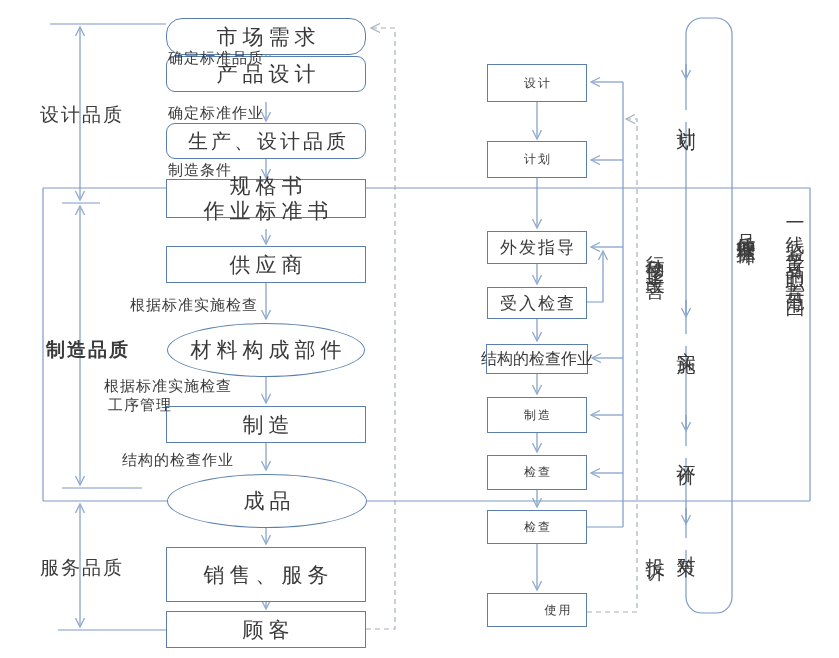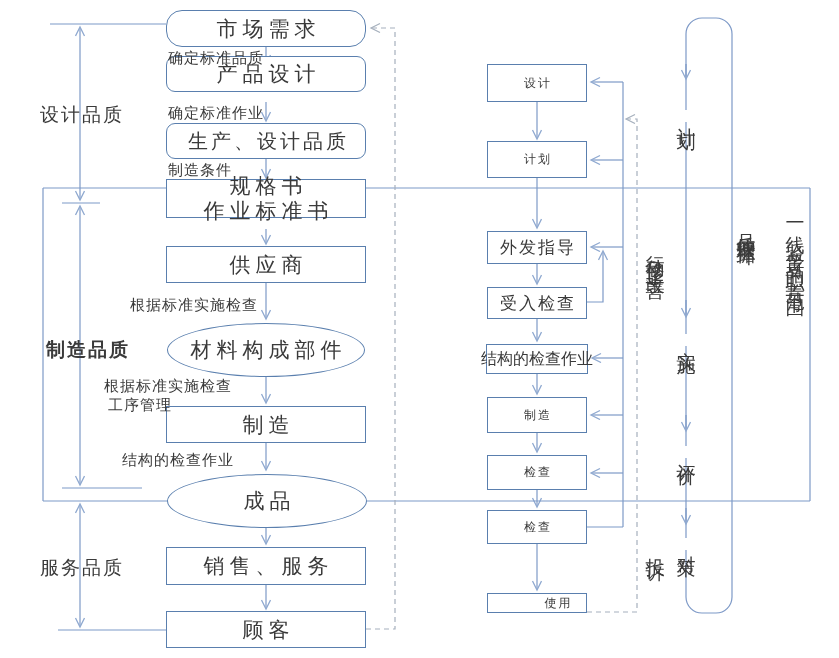--- a/index.html
+++ b/index.html
@@ -104,34 +104,34 @@
       <line x1="686" y1="415" x2="686" y2="430" marker-end="url(#arrB)"></line>
       <line x1="686" y1="508" x2="686" y2="523" marker-end="url(#arrB)"></line>
     </g>
 
     <g stroke="#a6b0bd" stroke-width="1.2" fill="none" stroke-dasharray="5 4">
       <path d="M366,629 L395,629 L395,28 L372,28" marker-end="url(#arrG)"></path>
       <path d="M587,612 L637,612 L637,119 L627,119" marker-end="url(#arrG)"></path>
     </g>
   </svg>
 
-  <div class="node" style="left:166px;top:10px;width:200px;height:37px;border-radius:16px;">市场需求</div>
+  <div class="node" style="left:166px;top:18px;width:200px;height:37px;border-radius:16px;">市场需求</div>
   <div class="node round" style="left:166px;top:56px;width:200px;height:36px;">产品设计</div>
   <div class="node round" style="left:166px;top:123px;width:200px;height:36px;font-size:20px;letter-spacing:3px;">生产、设计品质</div>
   <div class="node" style="left:166px;top:179px;width:200px;height:39px;">
     <div class="stack">
       <span>规格书</span>
       <span>作业标准书</span>
     </div>
   </div>
   <div class="node" style="left:166px;top:246px;width:200px;height:37px;">供应商</div>
   <div class="node ellipse" style="left:167px;top:323px;width:198px;height:54px;">材料构成部件</div>
   <div class="node" style="left:166px;top:406px;width:200px;height:37px;">制造</div>
   <div class="node ellipse" style="left:167px;top:474px;width:200px;height:54px;">成品</div>
-  <div class="node" style="left:166px;top:547px;width:200px;height:38px;">销售、服务</div>
+  <div class="node" style="left:166px;top:547px;width:200px;height:55px;">销售、服务</div>
   <div class="node" style="left:166px;top:611px;width:200px;height:37px;">顾客</div>
 
   <div class="steplabel" style="left:168px;top:49px;">确定标准品质</div>
   <div class="steplabel" style="left:168px;top:104px;">确定标准作业</div>
   <div class="steplabel" style="left:168px;top:161px;">制造条件</div>
   <div class="steplabel" style="left:130px;top:296px;">根据标准实施检查</div>
   <div class="steplabel" style="left:104px;top:377px;">根据标准实施检查</div>
   <div class="steplabel" style="left:108px;top:396px;">工序管理</div>
   <div class="steplabel" style="left:122px;top:451px;">结构的检查作业</div>
 
@@ -140,21 +140,21 @@
   <div class="quality" style="left:40px;top:555px;">服务品质</div>
 
   <div class="node small" style="left:487px;top:64px;width:100px;height:38px;">设计</div>
   <div class="node small" style="left:487px;top:141px;width:100px;height:37px;">计划</div>
   <div class="node small" style="left:487px;top:287px;width:100px;height:32px;font-size:17px;">受入检查</div>
   <div class="node small" style="left:487px;top:231px;width:100px;height:33px;font-size:17px;">外发指导</div>
   <div class="node tight" style="left:486px;top:344px;width:102px;height:30px;">结构的检查作业</div>
   <div class="node small" style="left:487px;top:397px;width:100px;height:36px;">制造</div>
   <div class="node small" style="left:487px;top:455px;width:100px;height:35px;">检查</div>
   <div class="node small" style="left:487px;top:510px;width:100px;height:34px;">检查</div>
-  <div class="node small" style="left:487px;top:593px;width:100px;height:20px;padding-left:41px;">使用</div>
+  <div class="node small" style="left:487px;top:593px;width:100px;height:34px;padding-left:41px;">使用</div>
 
   <div class="vlabel" style="left:644px;top:240px;">行动修正（改善）</div>
   <div class="vlabel onLine" style="left:675px;top:110px;">计划</div>
   <div class="vlabel onLine" style="left:675px;top:334px;">实施</div>
   <div class="vlabel onLine" style="left:675px;top:446px;">评价</div>
   <div class="vlabel onLine" style="left:675px;top:538px;">对策</div>
   <div class="vlabel" style="left:644px;top:543px;">投诉</div>
   <div class="vlabel mid" style="left:735px;top:218px;">品质管理循环</div>
   <div class="vlabel wide" style="left:784px;top:212px;">一线监督者的职责范围</div>
 

